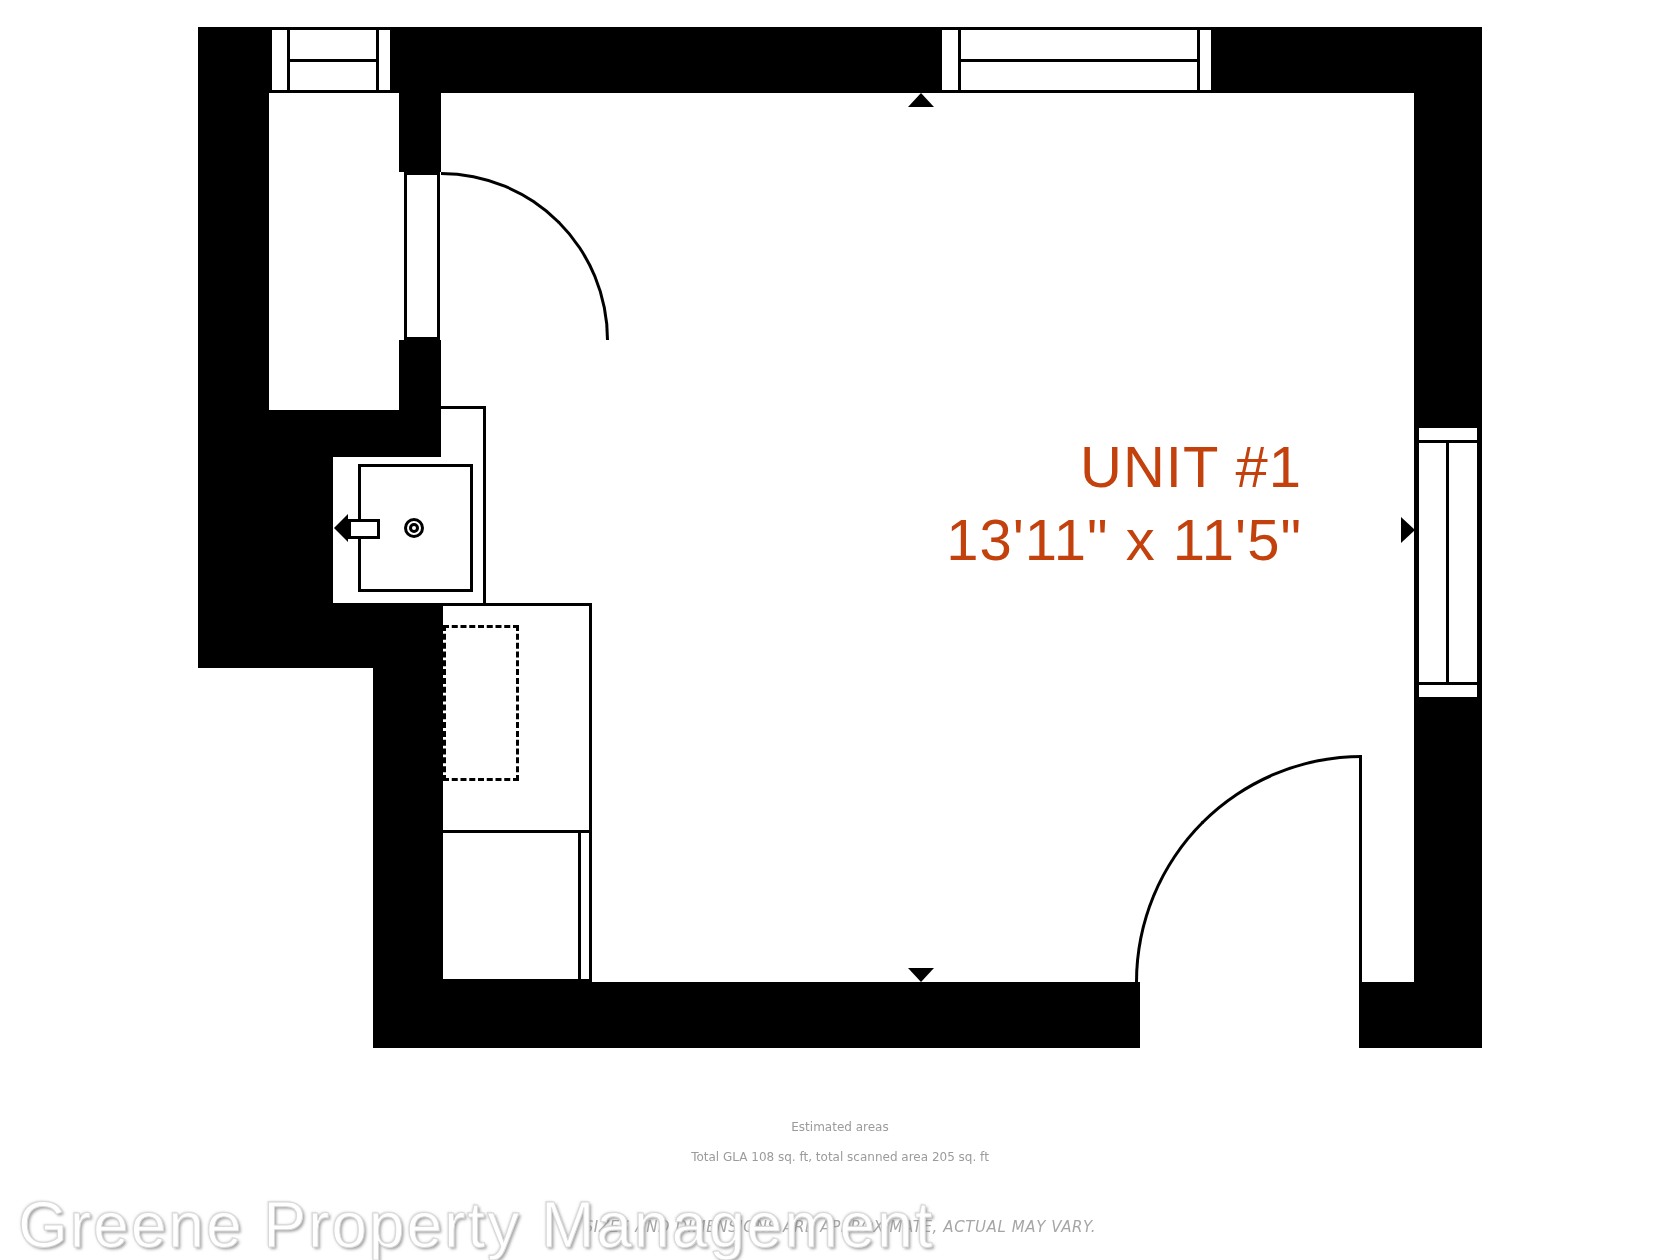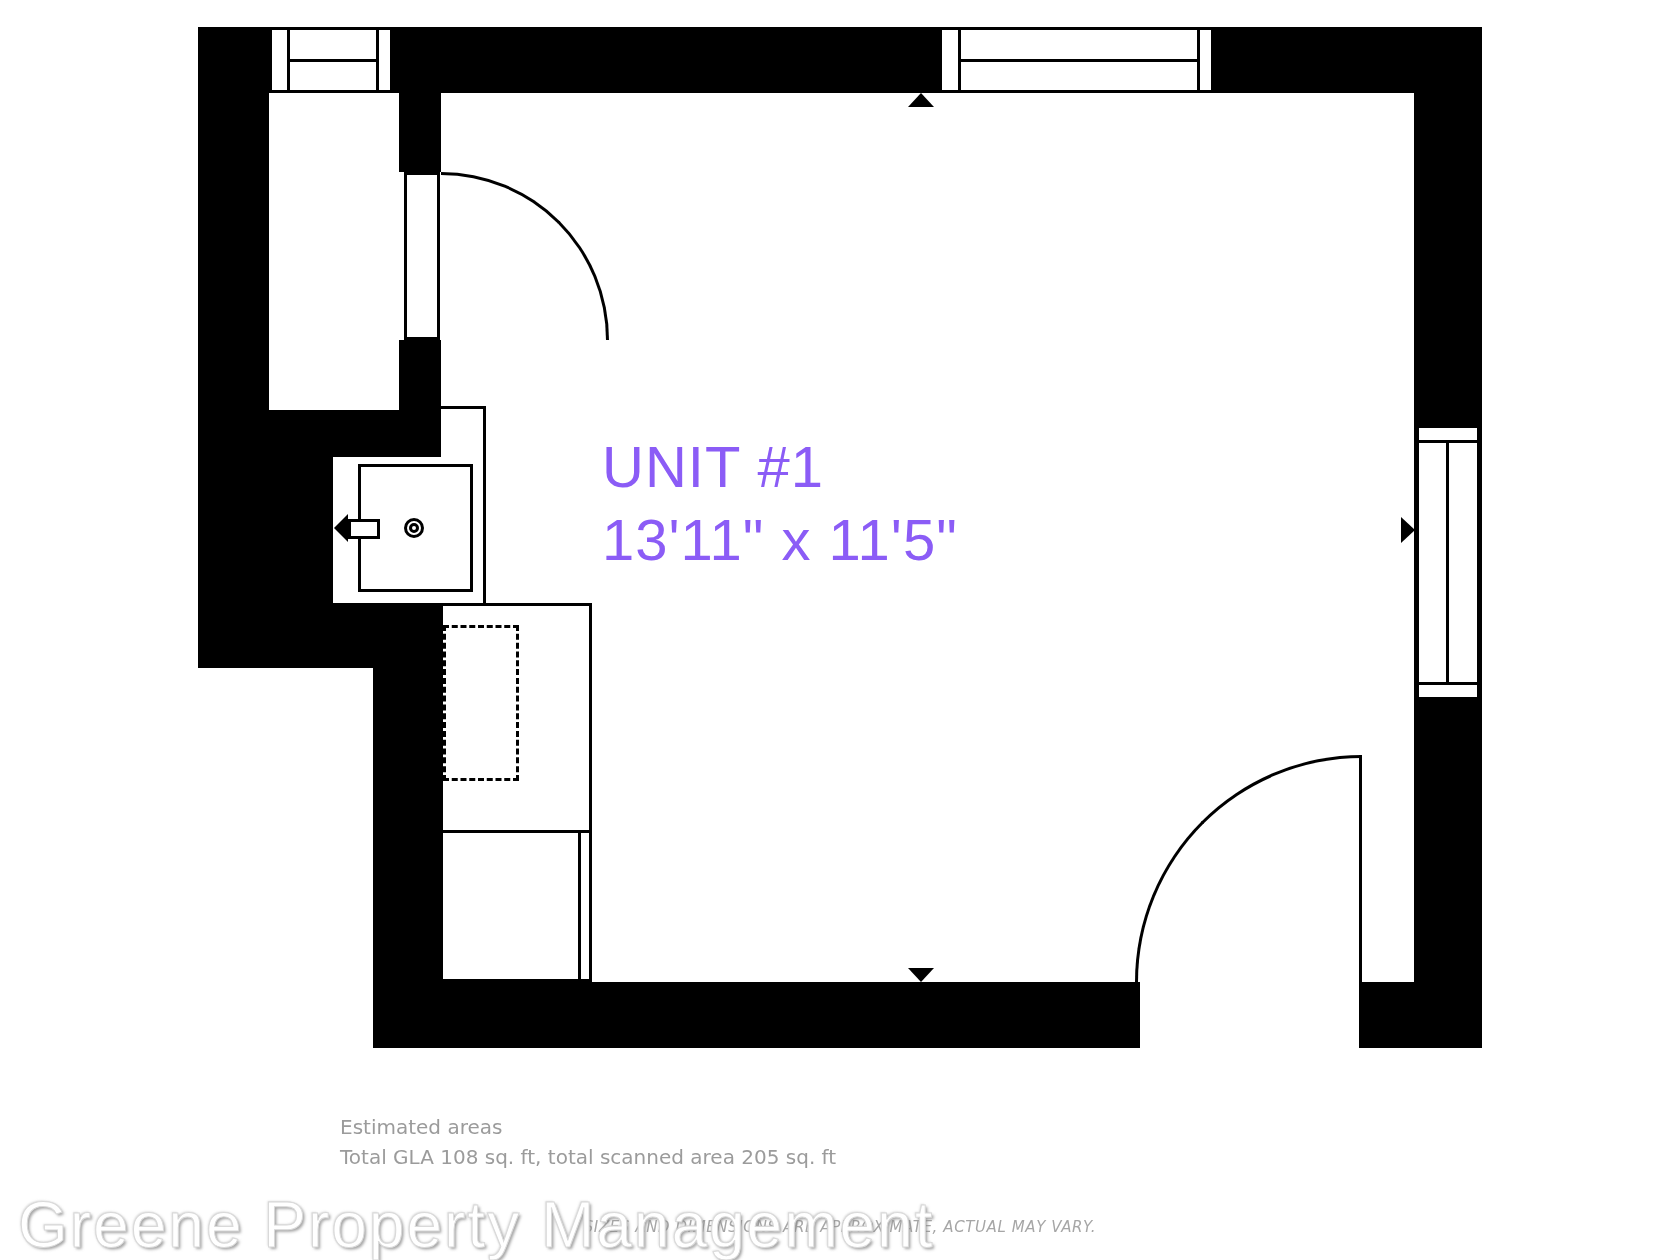--- a/index.html
+++ b/index.html
@@ -4,24 +4,24 @@
 <style>
   html,body{margin:0;padding:0;background:#fff;}
   #canvas{position:relative;width:1680px;height:1260px;background:#fff;overflow:hidden;
           font-family:"Liberation Sans",sans-serif;}
   #canvas *{box-sizing:border-box;}
   .wall{position:absolute;background:#000;}
   .line{position:absolute;background:#000;}
   .wbox{position:absolute;background:#fff;border:3px solid #000;}
   .openbox{position:absolute;background:#fff;}
   .tri{position:absolute;width:0;height:0;}
-  .title{position:absolute;left:602px;top:430px;width:700px;text-align:left;
-         color:#8b5cf6;font-size:58px;line-height:73px;font-weight:400;letter-spacing:1px;}
-  .footer{position:absolute;left:340px;top:1112px;width:1000px;
-          font-family:"DejaVu Sans",sans-serif;color:#9b9b9b;font-size:20px;line-height:30px;}
+  .title{position:absolute;left:602px;top:430px;width:700px;text-align:right;
+         color:#c2410c;font-size:58px;line-height:73px;font-weight:400;letter-spacing:1px;}
+  .footer{position:absolute;left:340px;top:1112px;width:1000px;text-align:center;
+          font-family:"DejaVu Sans",sans-serif;color:#9b9b9b;font-size:12px;line-height:30px;}
   .disclaimer{position:absolute;left:340px;top:1218px;width:1000px;text-align:center;
           font-family:"DejaVu Sans",sans-serif;color:#a6a6a6;font-size:15px;letter-spacing:.6px;font-style:italic;}
   .watermark{position:absolute;left:18px;top:1166px;z-index:5;white-space:nowrap;
           font-family:"Liberation Sans",sans-serif;font-size:64px;letter-spacing:2px;
           color:#fff;-webkit-text-stroke:1px #d9d9d9;
           text-shadow:2px 2px 3px rgba(140,140,140,.8),-1px -1px 2px rgba(190,190,190,.55);margin-top:22px;}
   .arc{position:absolute;border:0 solid #000;background:transparent;}
 </style>
 </head>
 <body>

